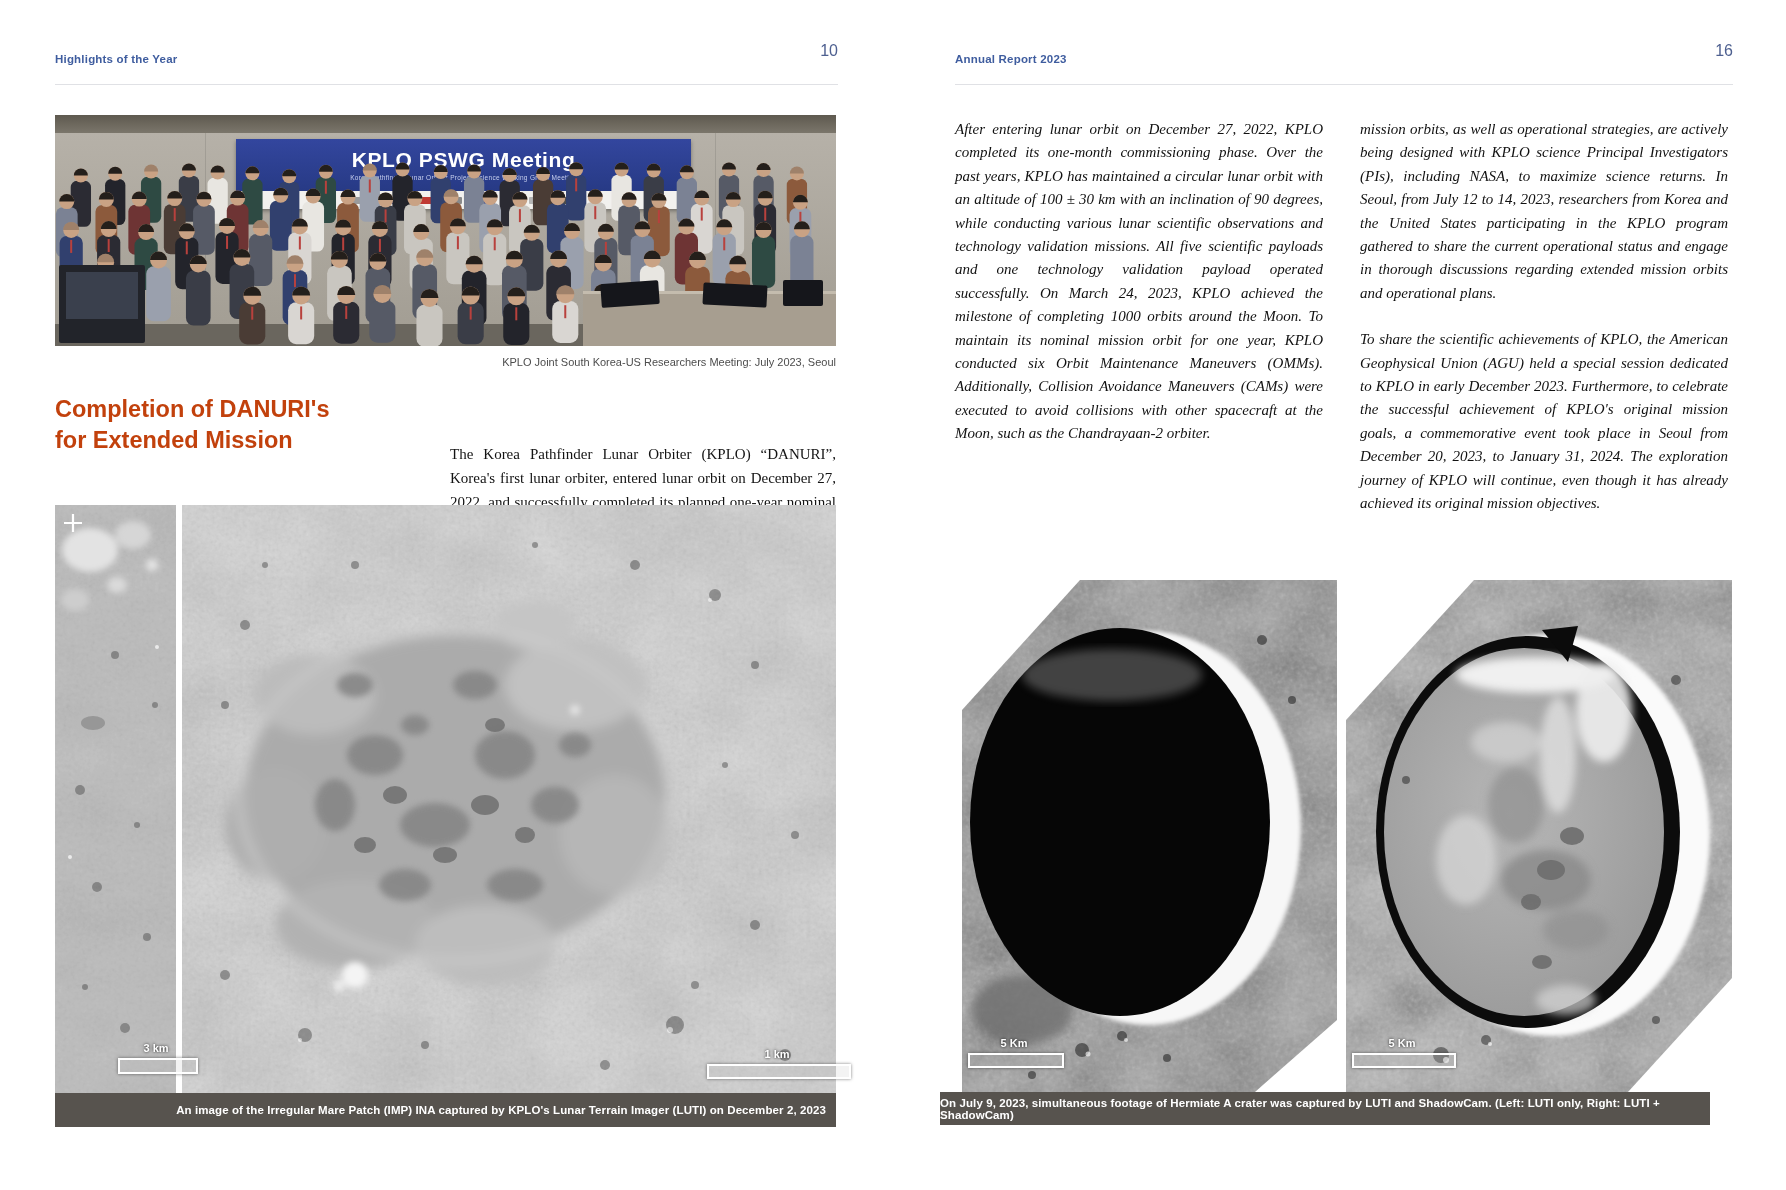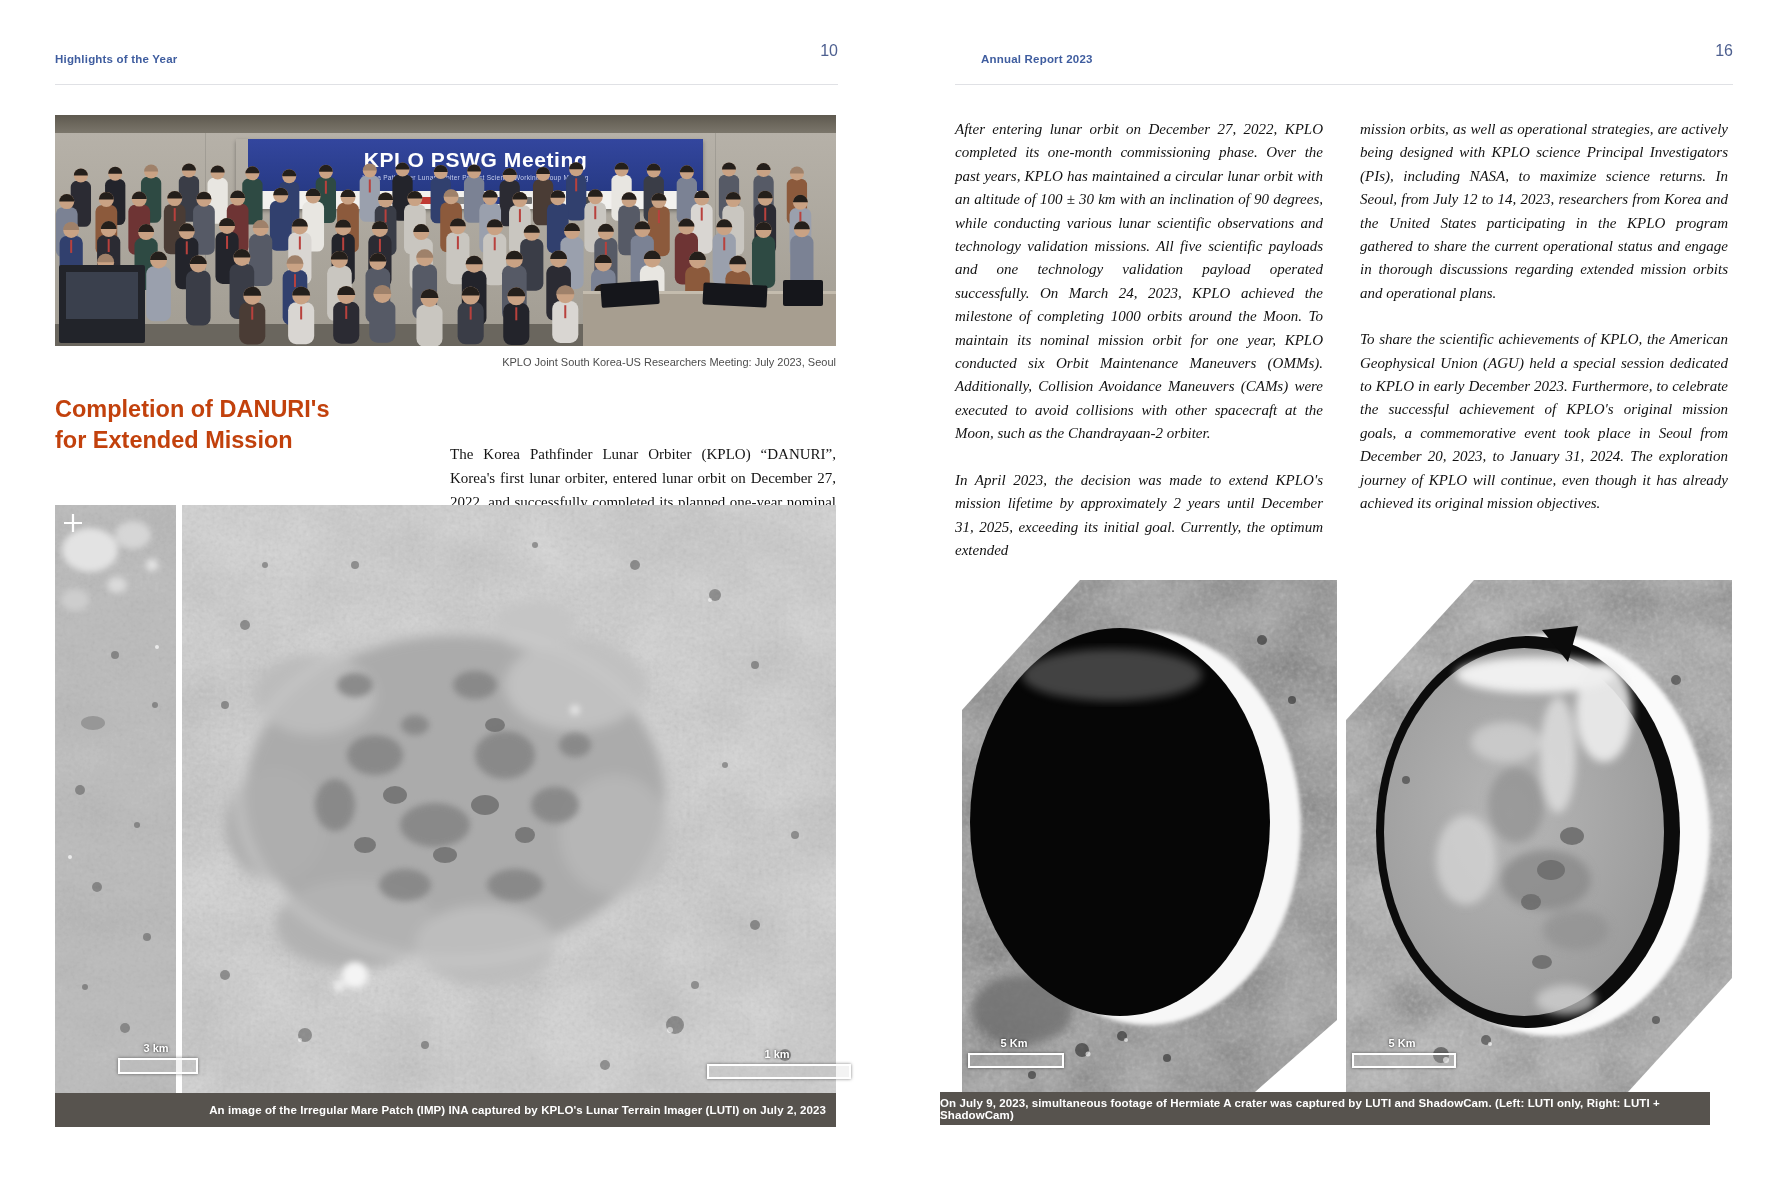--- a/index.html
+++ b/index.html
@@ -10,21 +10,21 @@
   .head-rule{position:absolute;top:84px;height:1px;background:#e0e1e5;}
 
   
   #group-photo{position:absolute;left:55px;top:115px;width:781px;height:231px;overflow:hidden;background:#aba69d;}
   .ph-ceiling{position:absolute;left:0;top:0;width:100%;height:18px;
      background:linear-gradient(#5e594f,#7b766b);}
   .ph-wall{position:absolute;left:0;top:18px;width:100%;height:196px;
      background:linear-gradient(#b6b1a8,#a39e94);}
   .ph-seam-v{position:absolute;top:18px;width:1px;height:150px;background:rgba(0,0,0,.10);}
   .ph-floor{position:absolute;left:0;bottom:0;width:100%;height:22px;background:#6a665e;}
-  #banner{position:absolute;left:181px;top:24px;width:455px;height:70px;box-shadow:0 2px 4px rgba(0,0,0,.35);padding-left:12px;}
+  #banner{position:absolute;left:181px;top:24px;width:455px;height:70px;box-shadow:0 2px 4px rgba(0,0,0,.35);}
   #banner .blue{height:52px;background:linear-gradient(#33469e,#273a85);color:#fff;
      display:flex;flex-direction:column;align-items:center;justify-content:center;}
   #banner .blue .t{font-size:21px;font-weight:700;letter-spacing:.6px;line-height:22px;}
   #banner .blue .s{font-size:6.5px;color:#c7cfee;margin-top:3px;letter-spacing:.3px;}
   #banner .logos{height:18px;background:#f2f1ee;display:flex;align-items:center;justify-content:center;gap:9px;}
   #banner .logos i{display:block;height:7px;border-radius:1px;}
   #crowd{position:absolute;left:0;top:30px;width:781px;height:201px;}
   .monitor{position:absolute;background:#22242a;border-radius:2px;}
   .table-r{position:absolute;left:528px;top:176px;width:253px;height:55px;background:#a79e90;
      border-top:3px solid #c4bcae;}
@@ -703,29 +703,28 @@
             <circle cx="615" cy="525" r="3"></circle>
             <circle cx="245" cy="535" r="2"></circle>
           </g>
       </g>
     </svg>
     <div class="scale-label" style="left:63px;top:537px;width:76px;">3 km</div>
     <div class="scale-bar" style="left:63px;top:553px;width:76px;height:12px;"></div>
     <div class="scale-label" style="left:652px;top:543px;width:140px;">1 km</div>
     <div class="scale-bar" style="left:652px;top:559px;width:140px;height:11px;"></div>
   </div>
-  <div class="fig-caption" style="left:55px;top:1093px;width:781px;height:34px;">An image of the Irregular Mare Patch (IMP) INA captured by KPLO's Lunar Terrain Imager (LUTI) on July 2, 2023</div>
-
-  <div class="run-head" style="left:955px;margin-left:26px;">Annual Report 2023</div>
+  <div class="fig-caption" style="left:55px;top:1093px;width:781px;height:34px;">An image of the Irregular Mare Patch (IMP) INA captured by KPLO's Lunar Terrain Imager (LUTI) on December 2, 2023</div>
+
+  <div class="run-head" style="left:955px;">Annual Report 2023</div>
   <div class="page-num" style="left:1650px;">16</div>
   <div class="head-rule" style="left:955px;width:778px;"></div>
 
   <div class="body-col" style="left:955px;">
     <p>After entering lunar orbit on December 27, 2022, KPLO completed its one-month commissioning phase. Over the past years, KPLO has maintained a circular lunar orbit with an altitude of 100 ± 30 km with an inclination of 90 degrees, while conducting various lunar scientific observations and technology validation missions. All five scientific payloads and one technology validation payload operated successfully. On March 24, 2023, KPLO achieved the milestone of completing 1000 orbits around the Moon. To maintain its nominal mission orbit for one year, KPLO conducted six Orbit Maintenance Maneuvers (OMMs). Additionally, Collision Avoidance Maneuvers (CAMs) were executed to avoid collisions with other spacecraft at the Moon, such as the Chandrayaan-2 orbiter.</p>
-    <p>In April 2023, the decision was made to extend KPLO's mission lifetime by approximately 2 years until December 31, 2025, exceeding its initial goal. Currently, the optimum extended</p>
   </div>
   <div class="body-col" style="left:1360px;">
     <p>mission orbits, as well as operational strategies, are actively being designed with KPLO science Principal Investigators (PIs), including NASA, to maximize science returns. In Seoul, from July 12 to 14, 2023, researchers from Korea and the United States participating in the KPLO program gathered to share the current operational status and engage in thorough discussions regarding extended mission orbits and operational plans.</p>
     <p>To share the scientific achievements of KPLO, the American Geophysical Union (AGU) held a special session dedicated to KPLO in early December 2023. Furthermore, to celebrate the successful achievement of KPLO's original mission goals, a commemorative event took place in Seoul from December 20, 2023, to January 31, 2024. The exploration journey of KPLO will continue, even though it has already achieved its original mission objectives.</p>
   </div>
 
   <div id="crater-left">
     <svg width="375" height="512" viewBox="0 0 375 512">
       <defs>
         <filter id="b_terra" x="0%" y="0%" width="100%" height="100%">

